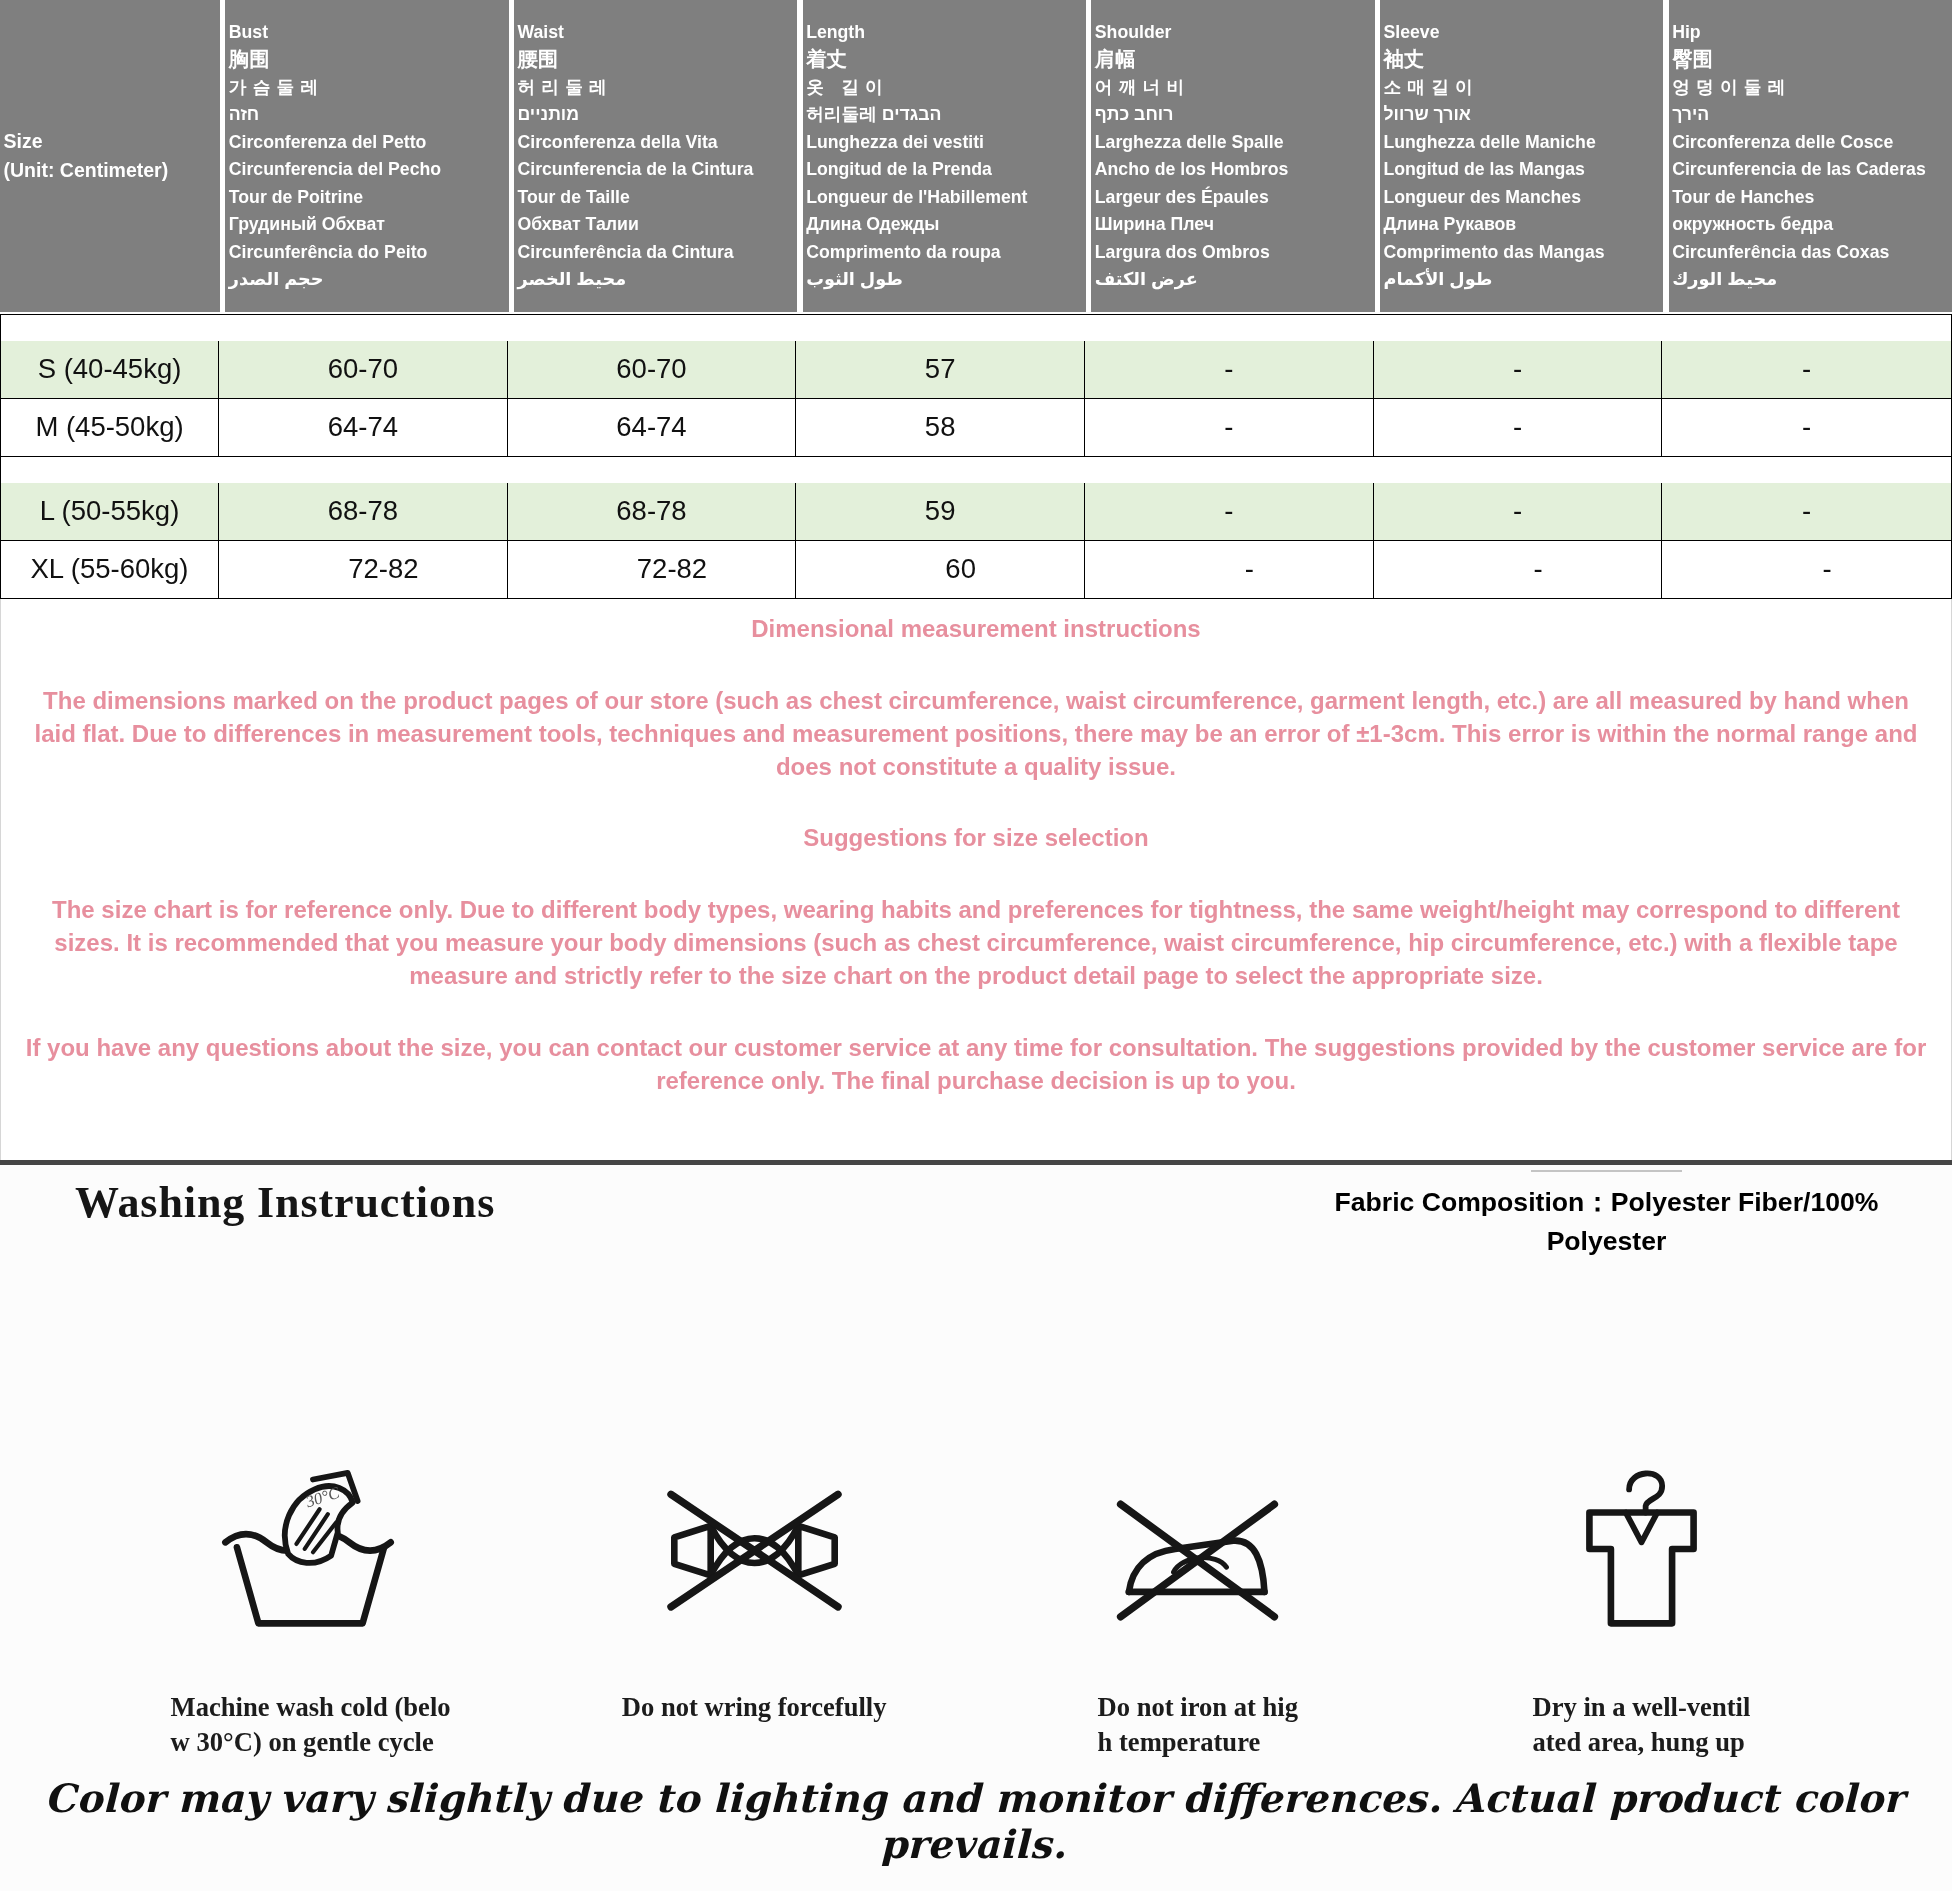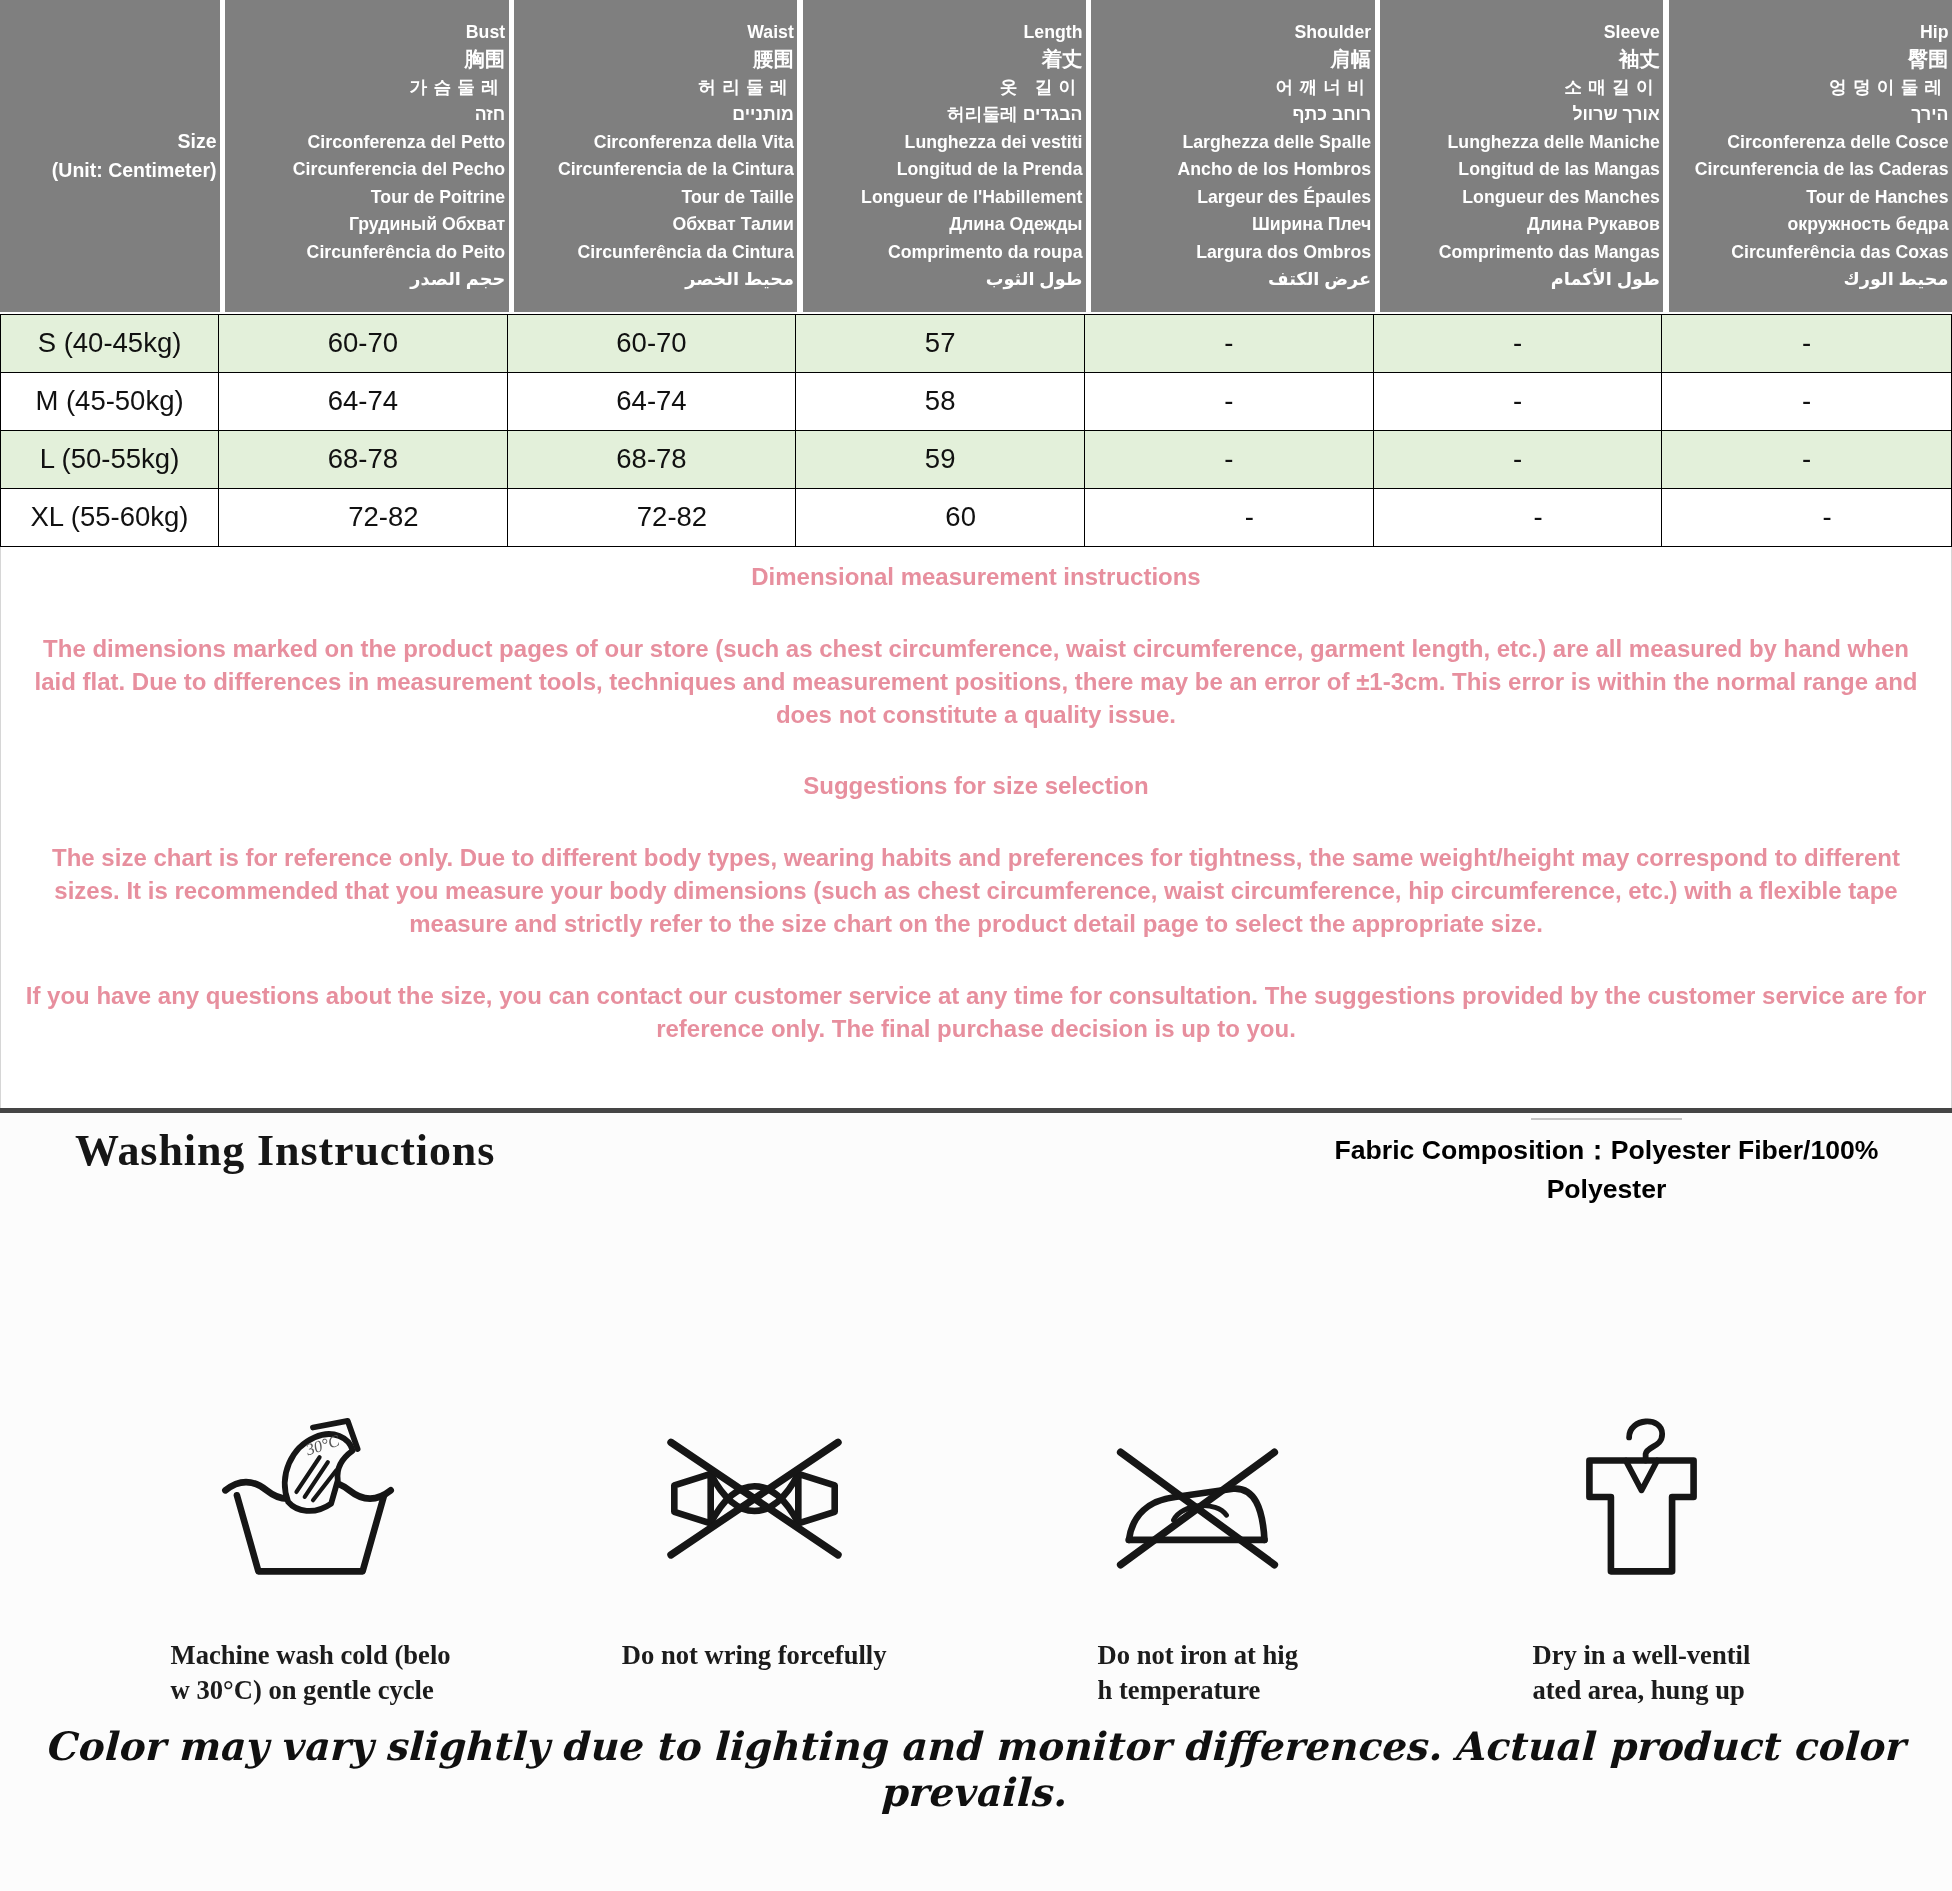--- a/index.html
+++ b/index.html
@@ -5,31 +5,31 @@
   html,body{margin:0;padding:0;background:#fff;}
   body{width:1952px;height:1891px;overflow:hidden;
        font-family:"Liberation Sans","DejaVu Sans",sans-serif;position:relative;}
   .page{width:1952px;height:1891px;display:flex;flex-direction:column;}
 
   
   .size-table{width:1952px;}
   .thead{display:grid;grid-template-columns:220px repeat(6,1fr);column-gap:5.3px;
          background:#fff;min-height:312px;margin-bottom:1.8px;}
   .hcell{background:#7f7f7f;color:#fff;display:flex;flex-direction:column;
-         justify-content:center;align-items:flex-end;text-align:center;
+         justify-content:center;align-items:flex-start;text-align:center;
          padding:8.9px 3.5px;}
   .hline{display:block;font-weight:bold;font-size:17.7px;line-height:27.5px;white-space:nowrap;}
   .hline.zh{font-size:20.4px;}
   .hline.ko{letter-spacing:6.2px;}
   .size-h .hline{font-size:19.5px;line-height:29px;}
   .tbody{border:1.8px solid #000;border-top:1.8px solid #000;}
   .trow{display:grid;grid-template-columns:218px repeat(6,1fr);height:57px;
         border-bottom:1.8px solid #000;background:#fff;}
   .trow:last-child{border-bottom:none;gap:41px;}
-  .trow.hl{background:#e3f0da;}
+  .trow.hl{background:#e3f0da;margin-top:26px;}
   .tcell{display:flex;align-items:center;justify-content:center;
          border-right:1.8px solid #000;font-size:27.5px;color:#111;}
   .tcell:last-child{border-right:none;}
 
   
   .notes{flex:0 0 auto;min-height:528px;padding:14px 23px 24px;box-sizing:border-box;
          border-left:0.9px solid #d6d6d6;border-right:0.9px solid #d6d6d6;
          text-align:center;color:#e78f9e;font-weight:bold;}
   .note-heading{font-size:24px;line-height:32px;margin:0 0 39px;}
   .note-para{font-size:24px;line-height:33px;margin:0 0 39px;}

